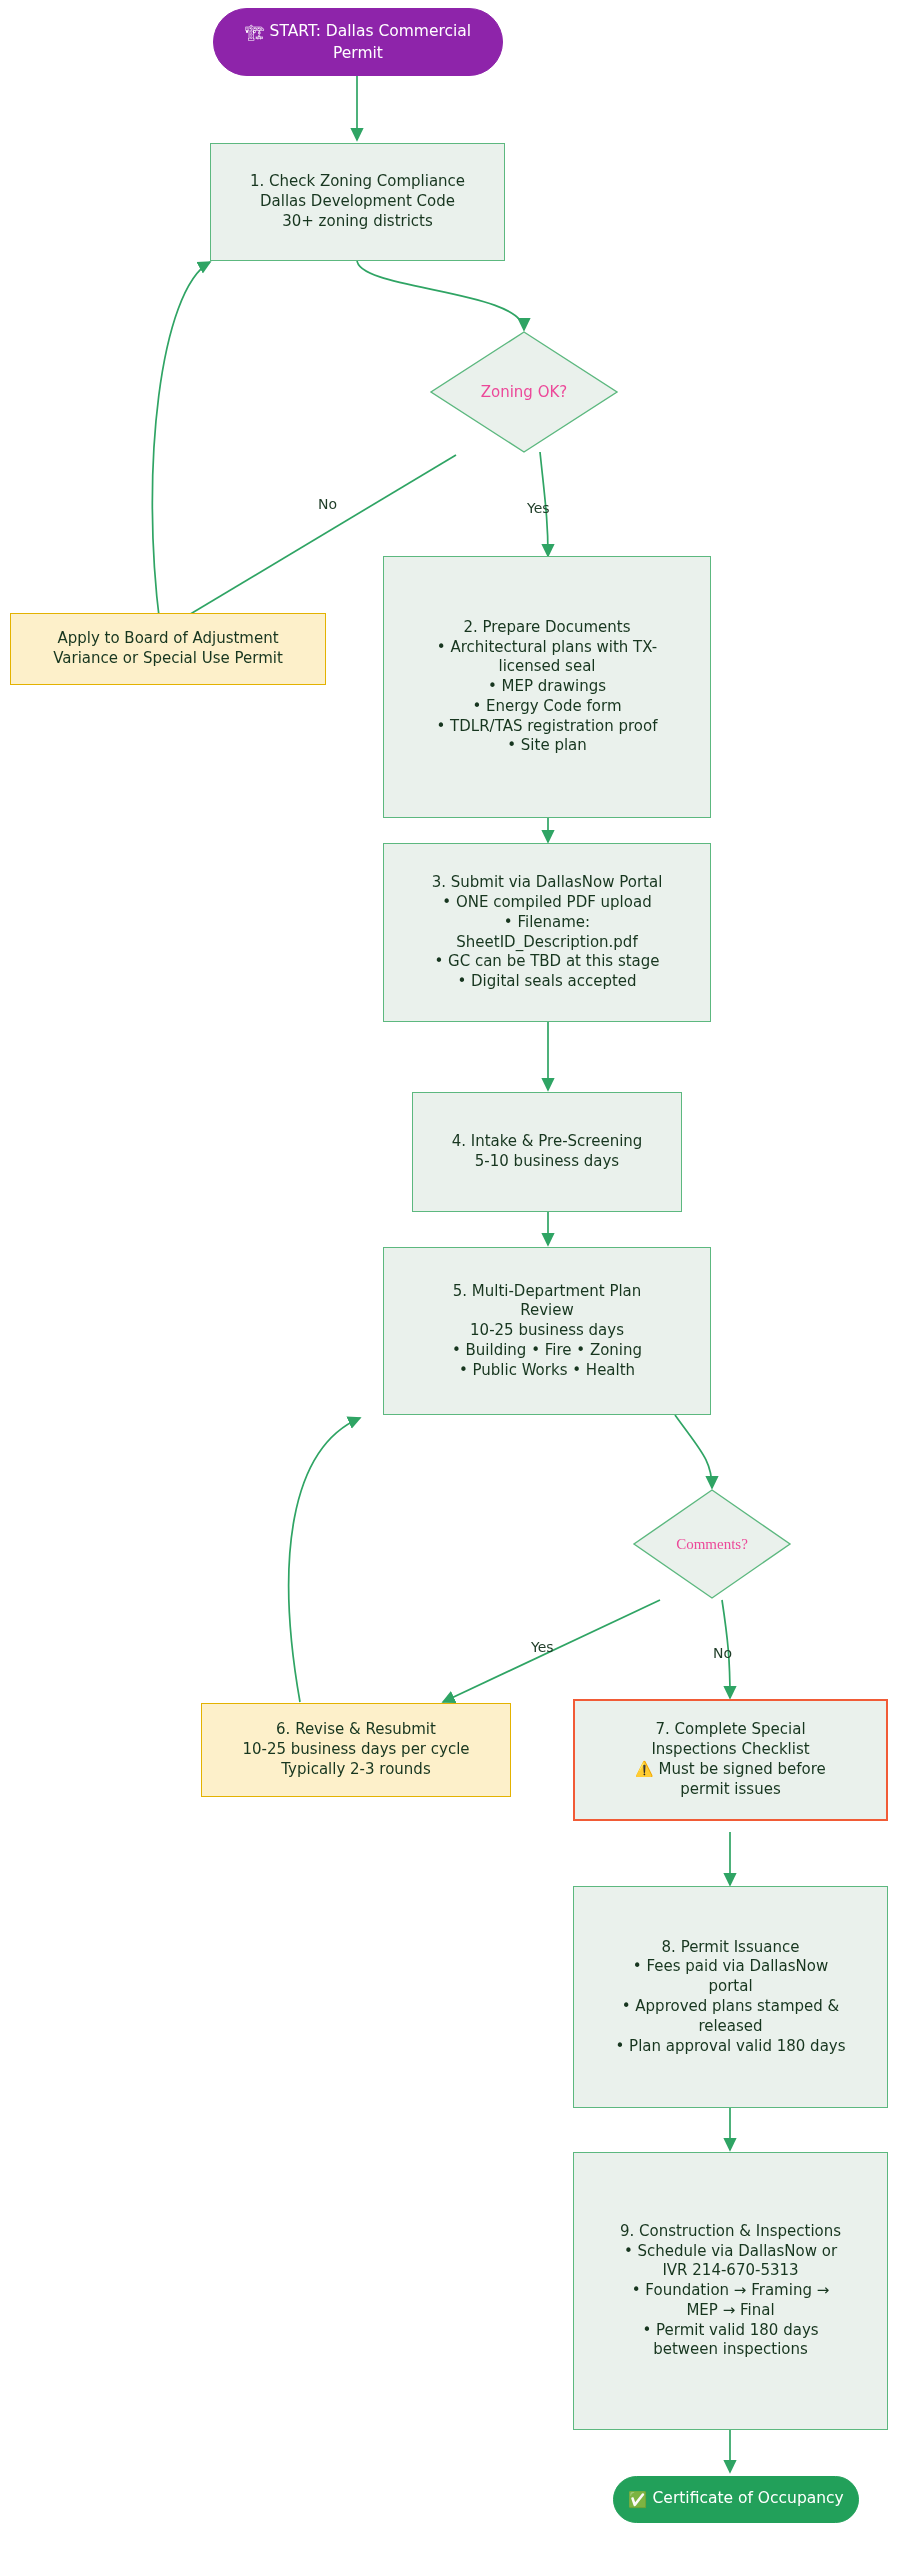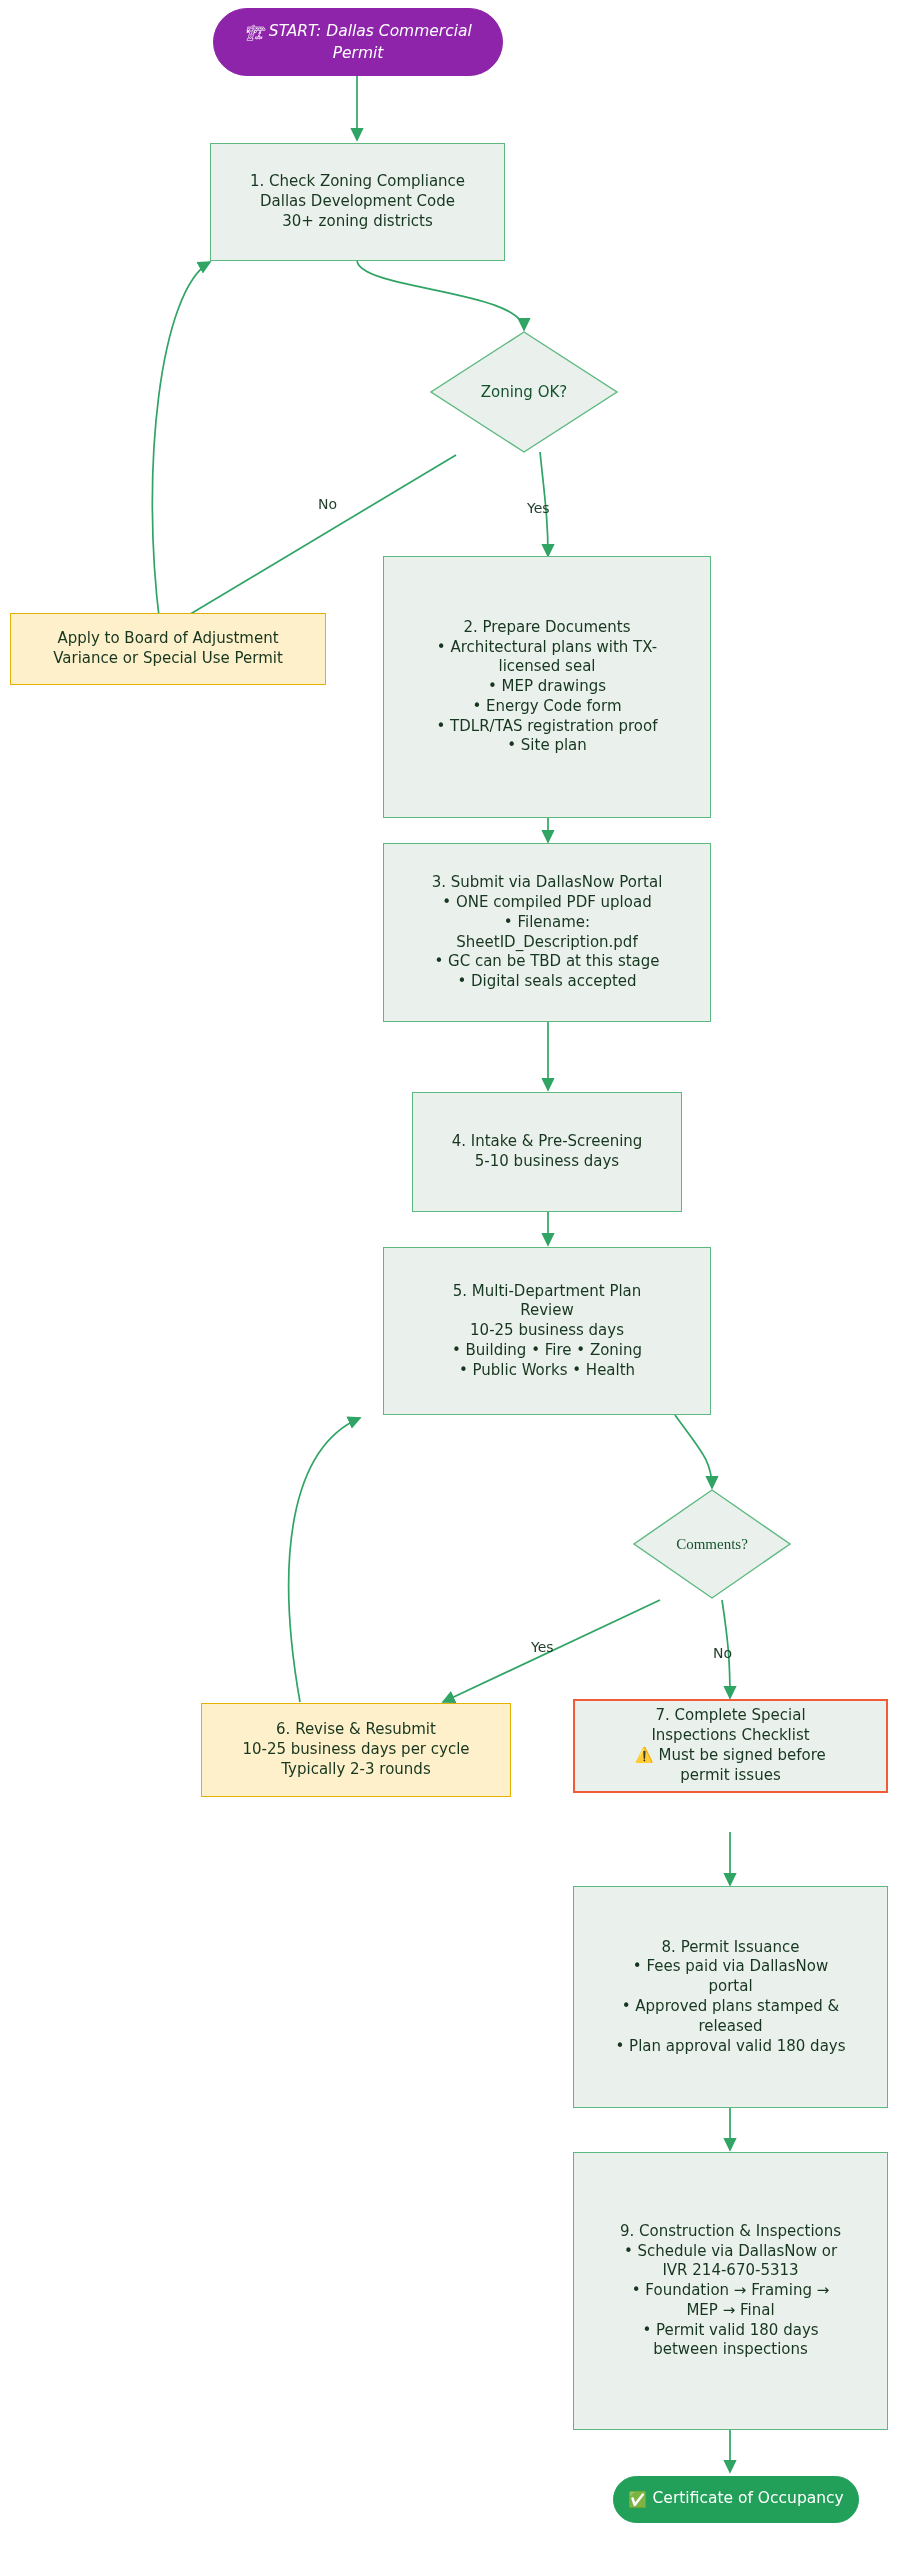--- a/index.html
+++ b/index.html
@@ -43,21 +43,20 @@
   }
   
   .pill {
     border-radius: 999px;
     color: #ffffff;
     font-size: 15.5px;
   }
   .pill-start {
     background: #8e24aa;
     border: 1px solid #8e24aa;
-    font-style: italic;
   }
   .pill-end {
     background: #22a05a;
     border: 1px solid #22a05a;
   }
   
   .box {
     background: #eaf1ec;
     border: 1.4px solid #5cb87f;
   }
@@ -83,21 +82,21 @@
   .diamond-label {
     position: absolute;
     left: 0;
     top: 0;
     width: 100%;
     height: 100%;
     display: flex;
     align-items: center;
     justify-content: center;
     font-size: 15px;
-    color: #14532d;
+    color: #ec4899;
     text-align: center;
   }
   .edge-label {
     position: absolute;
     font-size: 14px;
     color: #1f3d28;
     background: transparent;
     white-space: nowrap;
   }
   .ico {
@@ -240,21 +239,21 @@
   <span class="edge-label" style="left:713px; top:1645px;">No</span>
 
   <div class="node box box-alt" style="left:201px; top:1703px; width:310px; height:94px;">
     <div class="inner">
       <span>6. Revise &amp; Resubmit</span><br>
       <span>10-25 business days per cycle</span><br>
       <span>Typically 2-3 rounds</span>
     </div>
   </div>
 
-  <div class="node box box-crit" style="left:573px; top:1699px; width:315px; height:94px;">
+  <div class="node box box-crit" style="left:573px; top:1699px; width:315px; height:122px;">
     <div class="inner bullets">
       <span>7. Complete Special</span>
       <span>Inspections Checklist</span>
       <span>⚠️ Must be signed before</span>
       <span>permit issues</span>
     </div>
   </div>
 
   <div class="node box" style="left:573px; top:1886px; width:315px; height:222px;">
     <div class="inner bullets">

